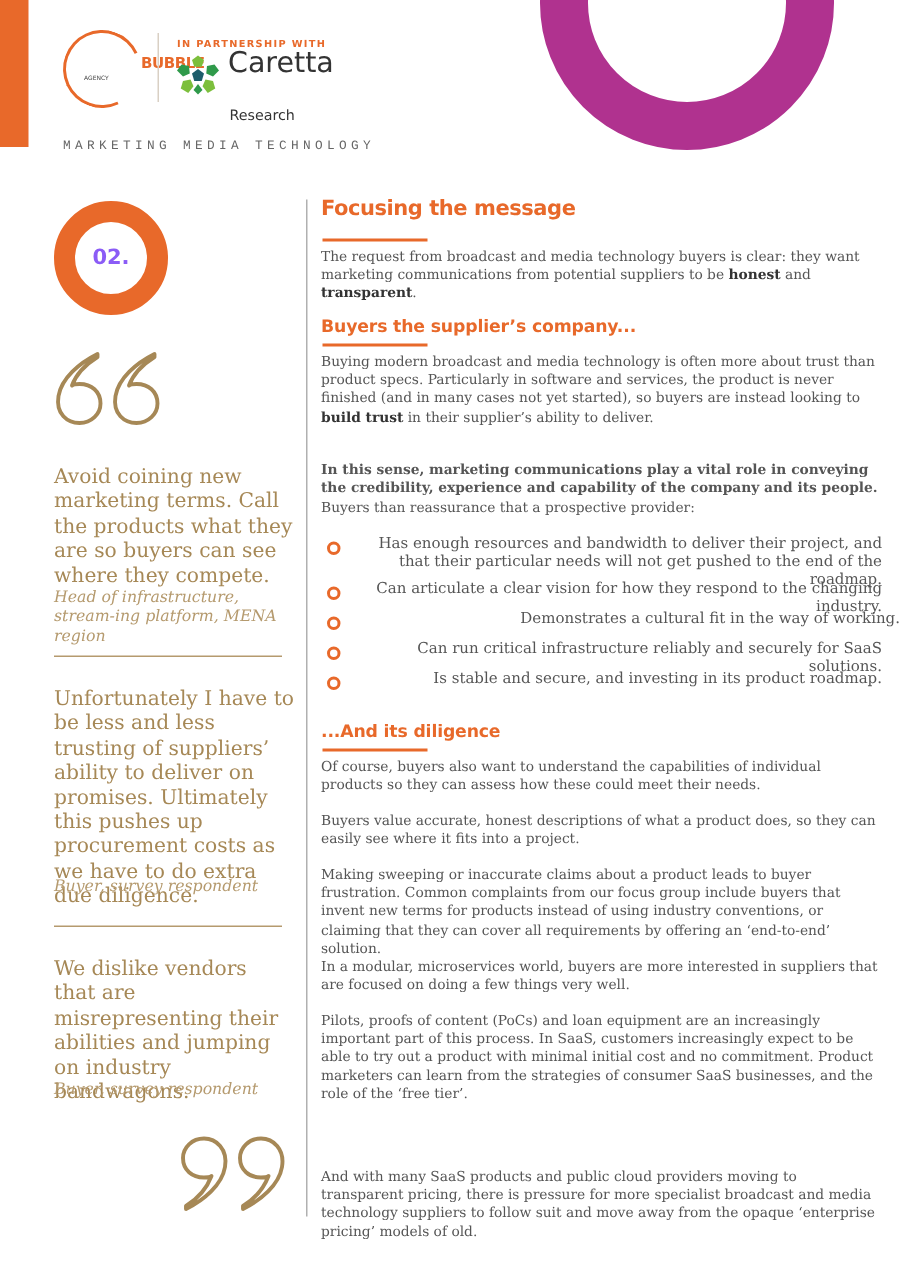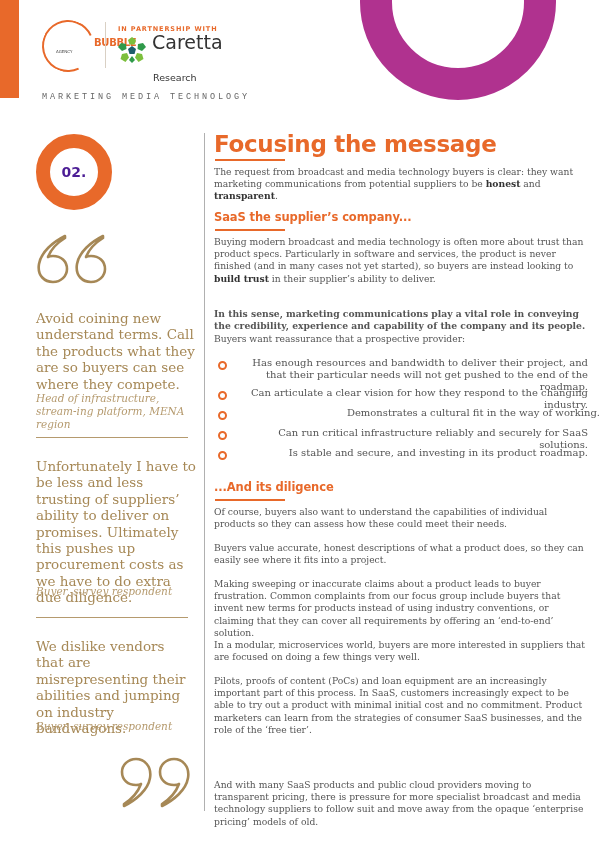--- a/index.html
+++ b/index.html
@@ -10,28 +10,28 @@
   .bubble-logo { left:42px; top:20px; width:52px; height:52px; border-radius:50%; box-sizing:border-box; border:2px solid #e8692a; border-right-color:transparent; transform:rotate(20deg); }
   .bubble-text { left:46px; top:37px; width:50px; font-family:"DejaVu Sans", sans-serif; font-weight:bold; font-size:10px; color:#e8692a; letter-spacing:-0.3px;padding-left:48px; }
   .bubble-sub { left:56px; top:49px; font-family:"DejaVu Sans", sans-serif; font-size:4px; color:#444; }
   .logo-divider { left:105px; top:22px; width:1px; height:46px; background:#d9d0c4; }
   .partner { left:118px; top:25px; font-family:"DejaVu Sans", sans-serif; font-weight:bold; font-size:6.5px; letter-spacing:0.9px; color:#e8692a; }
   .caretta { left:152px; top:33px; font-family:"DejaVu Sans", sans-serif; font-size:19px; color:#333; line-height:19px; }
   .research { left:153px; top:52px; font-family:"DejaVu Sans", sans-serif; font-size:9.5px; color:#333;margin-top:20px; }
   .caretta-icon { left:117px; top:36px; width:30px; height:28px; }
   .tagline { left:42px; top:92px; font-family:Liberation Mono, monospace; font-size:8.5px; letter-spacing:2.9px; color:#666; }
   .num-circle { left:36px; top:134px; width:76px; height:76px; border-radius:50%; box-sizing:border-box; border:14px solid #e8692a; display:flex; align-items:center; justify-content:center; }
-  .num-circle span { font-family:"DejaVu Sans", sans-serif; font-weight:bold; font-size:14px; color:#4c1d95; }
+  .num-circle span { font-family:"DejaVu Sans", sans-serif; font-weight:bold; font-size:14px; color:#8b5cf6; }
   .quote-open { left:35px; top:234px; width:74px; height:50px; }
   .quote-close { left:118px; top:756px; width:74px; height:52px; }
   .pull { left:36px; width:160px; color:#a68856; font-size:13.5px; line-height:16.4px; }
   .attr { left:36px; width:160px; color:#b59a6e; font-size:10.5px; font-style:italic; line-height:13px; }
   .hr { left:36px; width:152px; height:1px; background:#b59a6e; }
   .vline { left:204px; top:133px; width:1px; height:678px; background:#b0b0b0; }
-  .h1 { left:214px; top:131px; font-family:"DejaVu Sans", sans-serif; font-weight:bold; font-size:23px; color:#e8692a; letter-spacing:-0.3px; }
+  .h1 { left:214px; top:131px; font-family:"DejaVu Sans", sans-serif; font-weight:bold; font-size:14px; color:#e8692a; letter-spacing:-0.3px; }
   .h2 { left:214px; font-family:"DejaVu Sans", sans-serif; font-weight:bold; font-size:11.5px; color:#e8692a; letter-spacing:-0.1px; }
   .uline { left:215px; width:70px; height:2px; background:#e8692a; }
   .p { left:214px; width:372px; color:#555; font-size:9.2px; line-height:12.2px; }
   .p b { color:#333; }
   .bullet { left:218px; width:9px; height:9px; }
   .bullet-dot { position:absolute; left:0; top:0; width:9px; height:9px; border-radius:50%; box-sizing:border-box; border:2.6px solid #e8692a; }
   .btext { left:232px; width:356px; color:#555; font-size:10px; line-height:12.2px;text-align:right; }
 </style>
 </head>
 <body>
@@ -59,21 +59,21 @@
 
 <div class="abs num-circle">
   <span>02.</span>
 </div>
 
 <svg class="abs quote-open" viewBox="0 0 74 50">
   <path d="M30 2 C18 8, 6 18, 4 30 C2 42, 10 48, 18 48 C26 48, 32 42, 32 35 C32 27, 26 22, 18 22 C16 22, 14 22, 13 23 C16 15, 22 9, 30 4 Z" fill="none" stroke="#a68856" stroke-width="2.6" stroke-linejoin="round"></path>
   <path d="M68 2 C56 8, 44 18, 42 30 C40 42, 48 48, 56 48 C64 48, 70 42, 70 35 C70 27, 64 22, 56 22 C54 22, 52 22, 51 23 C54 15, 60 9, 68 4 Z" fill="none" stroke="#a68856" stroke-width="2.6" stroke-linejoin="round"></path>
 </svg>
 
-<div class="abs pull" style="top:310px;">Avoid coining new understand terms. Call the products what they are so buyers can see where they compete.</div>
+<div class="abs pull" style="top:310px;">Avoid coining new marketing terms. Call the products what they are so buyers can see where they compete.</div>
 <div class="abs attr" style="top:392px;">Head of infrastructure, stream-ing platform, MENA region</div>
 <div class="abs hr" style="top:437px;"></div>
 
 <div class="abs pull" style="top:458px;">Unfortunately I have to be less and less trusting of suppliers’ ability to deliver on promises. Ultimately this pushes up procurement costs as we have to do extra due diligence.</div>
 <div class="abs attr" style="top:585px;">Buyer, survey respondent</div>
 <div class="abs hr" style="top:617px;"></div>
 
 <div class="abs pull" style="top:638px;">We dislike vendors that are misrepresenting their abilities and jumping on industry bandwagons.</div>
 <div class="abs attr" style="top:720px;">Buyer, survey respondent</div>
 
@@ -81,25 +81,25 @@
   <path d="M6 50 C18 44, 30 34, 32 22 C34 10, 26 3, 18 3 C10 3, 4 9, 4 16 C4 24, 10 29, 18 29 C20 29, 22 29, 23 28 C20 36, 14 43, 6 48 Z" fill="none" stroke="#a68856" stroke-width="2.6" stroke-linejoin="round"></path>
   <path d="M44 50 C56 44, 68 34, 70 22 C72 10, 64 3, 56 3 C48 3, 42 9, 42 16 C42 24, 48 29, 56 29 C58 29, 60 29, 61 28 C58 36, 52 43, 44 48 Z" fill="none" stroke="#a68856" stroke-width="2.6" stroke-linejoin="round"></path>
 </svg>
 
 <div class="abs vline"></div>
 
 <div class="abs h1">Focusing the message</div>
 <div class="abs uline" style="top:159px;"></div>
 <div class="abs p" style="top:166px;"><span>The request from broadcast and media technology buyers is clear: they want marketing communications from potential suppliers to be </span><b>honest</b><span> and </span><b>transparent</b><span>.</span></div>
 
-<div class="abs h2" style="top:210px;">SaaS the supplier’s company...</div>
+<div class="abs h2" style="top:210px;">Buyers the supplier’s company...</div>
 <div class="abs uline" style="top:229px;"></div>
 <div class="abs p" style="top:236px;"><span>Buying modern broadcast and media technology is often more about trust than product specs. Particularly in software and services, the product is never finished (and in many cases not yet started), so buyers are instead looking to </span><b>build trust</b><span> in their supplier’s ability to deliver.</span></div>
 <div class="abs p" style="top:308px;font-weight:bold;">In this sense, marketing communications play a vital role in conveying the credibility, experience and capability of the company and its people.</div>
-<div class="abs p" style="top:333px;">Buyers want reassurance that a prospective provider:</div>
+<div class="abs p" style="top:333px;">Buyers than reassurance that a prospective provider:</div>
 
 <div class="abs bullet" style="top:361px;">
     <div class="bullet-dot"></div>
   </div>
 <div class="abs btext" style="top:357px;">Has enough resources and bandwidth to deliver their project, and that their particular needs will not get pushed to the end of the roadmap.</div>
 <div class="abs bullet" style="top:391px;">
     <div class="bullet-dot"></div>
   </div>
 <div class="abs btext" style="top:387px;">Can articulate a clear vision for how they respond to the changing industry.</div>
 <div class="abs bullet" style="top:411px;">

